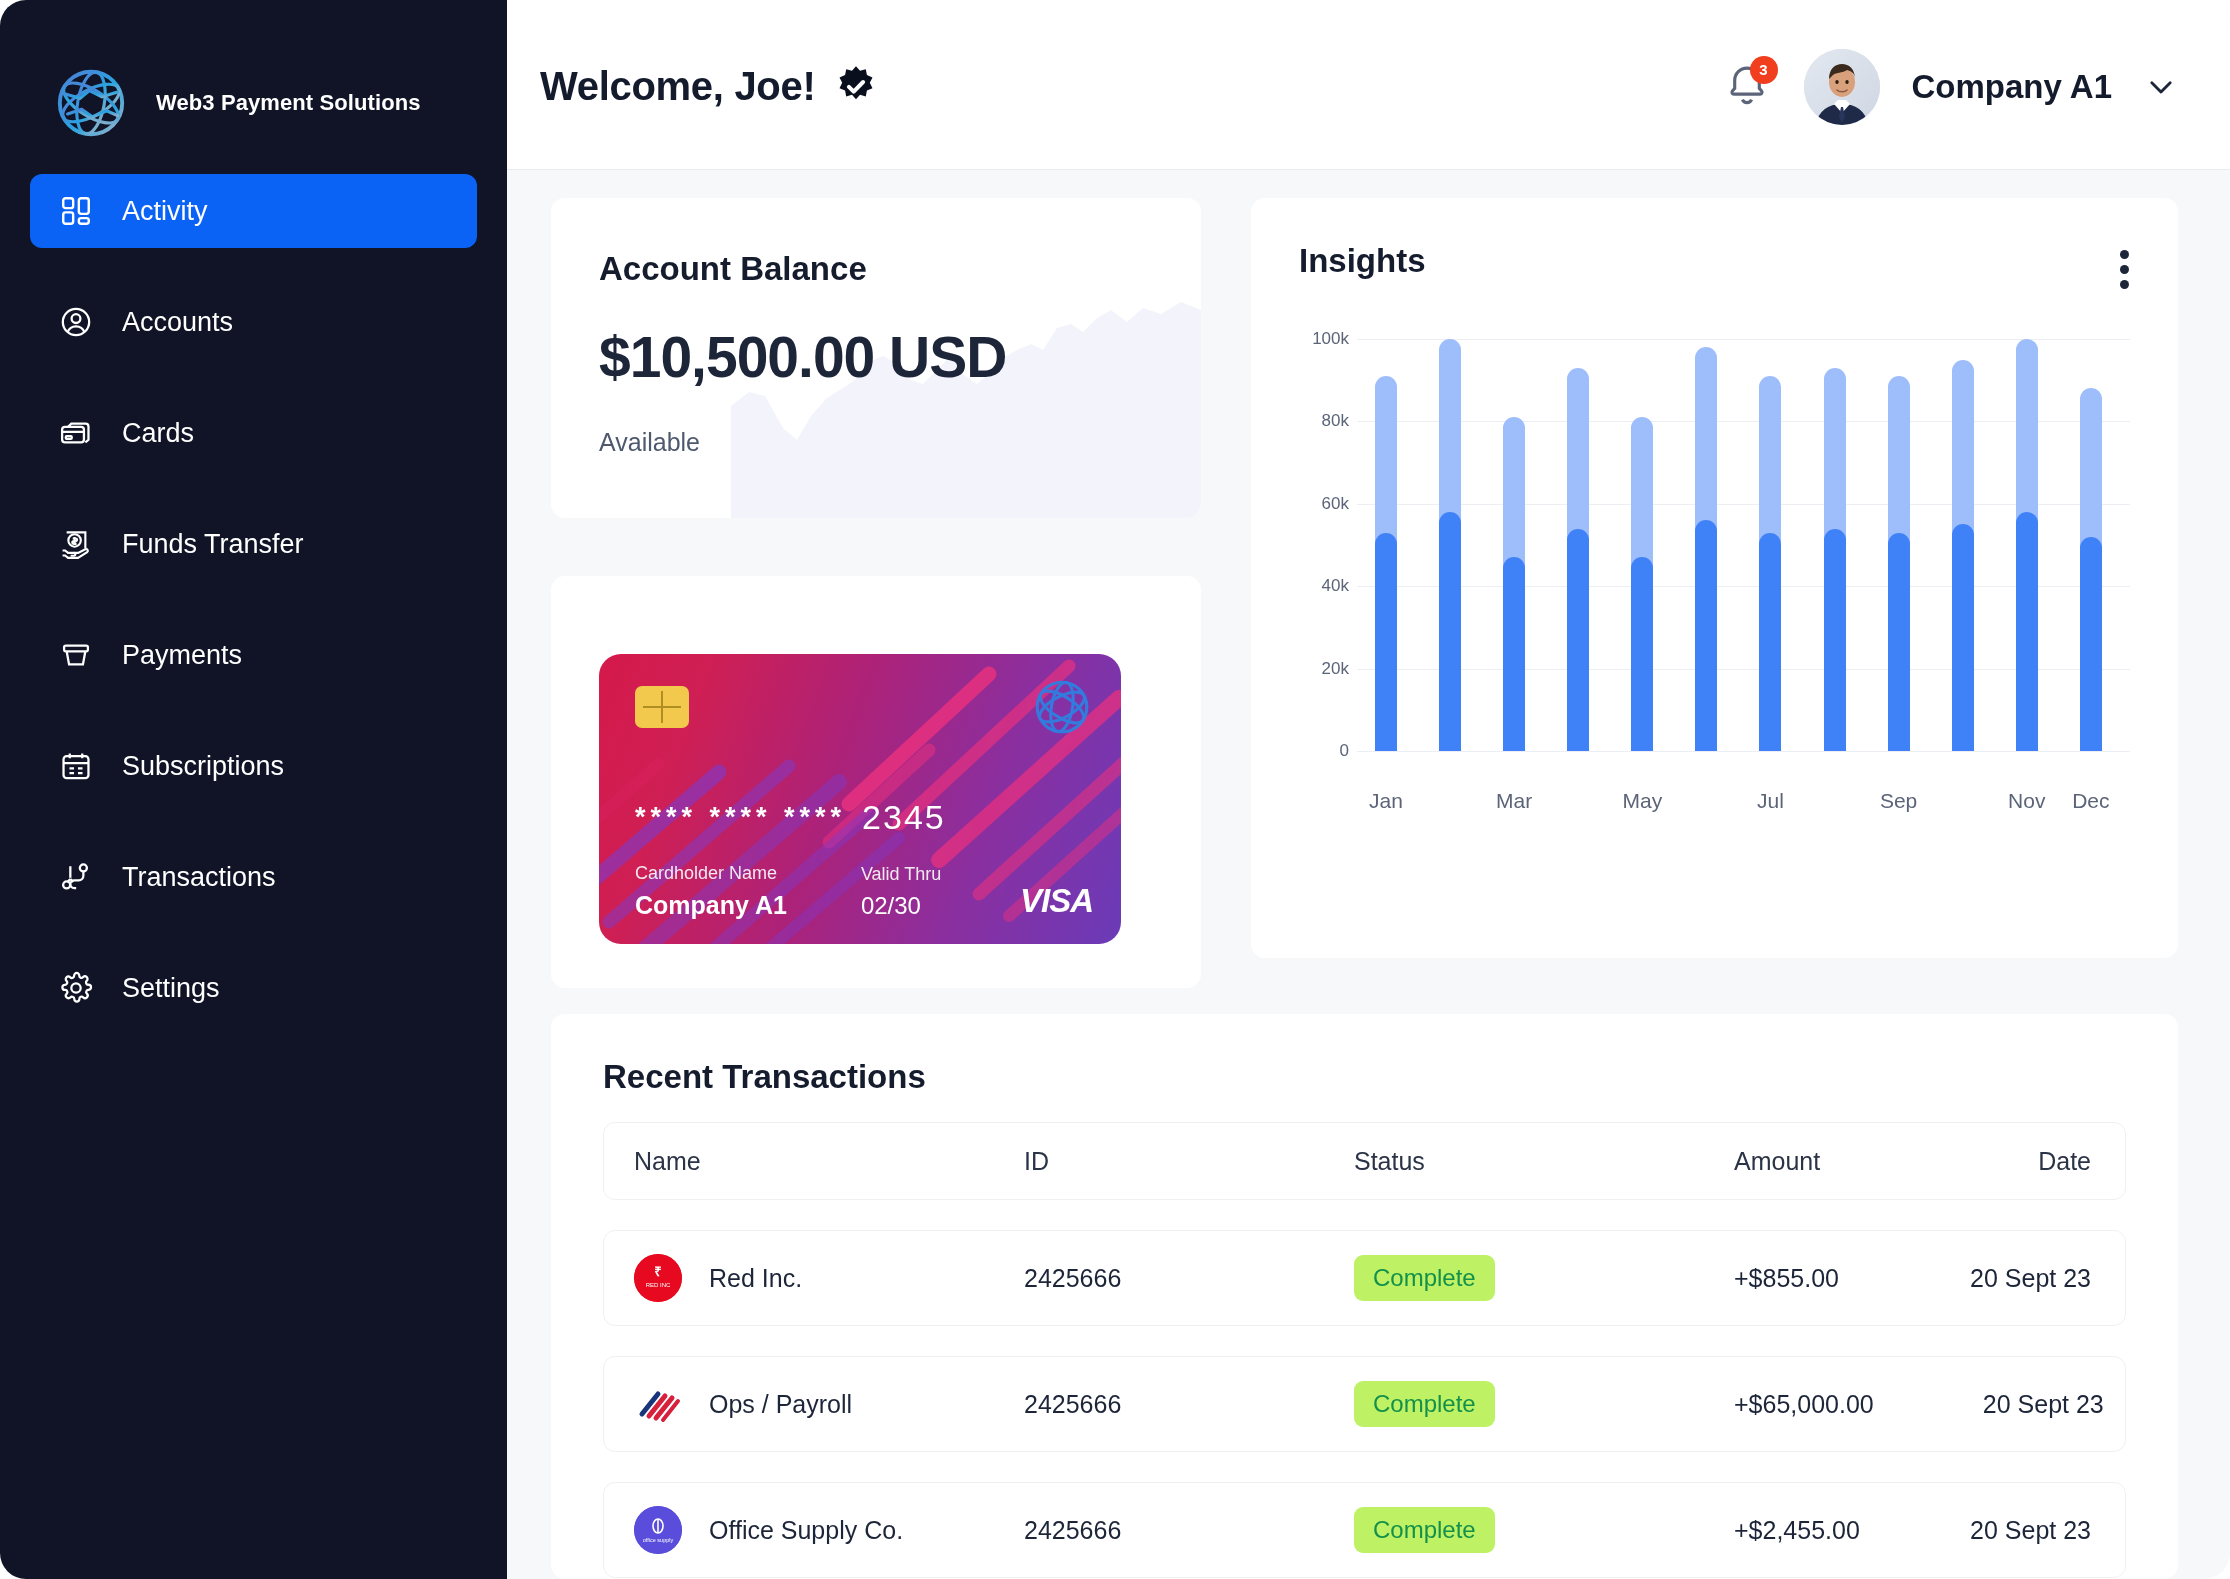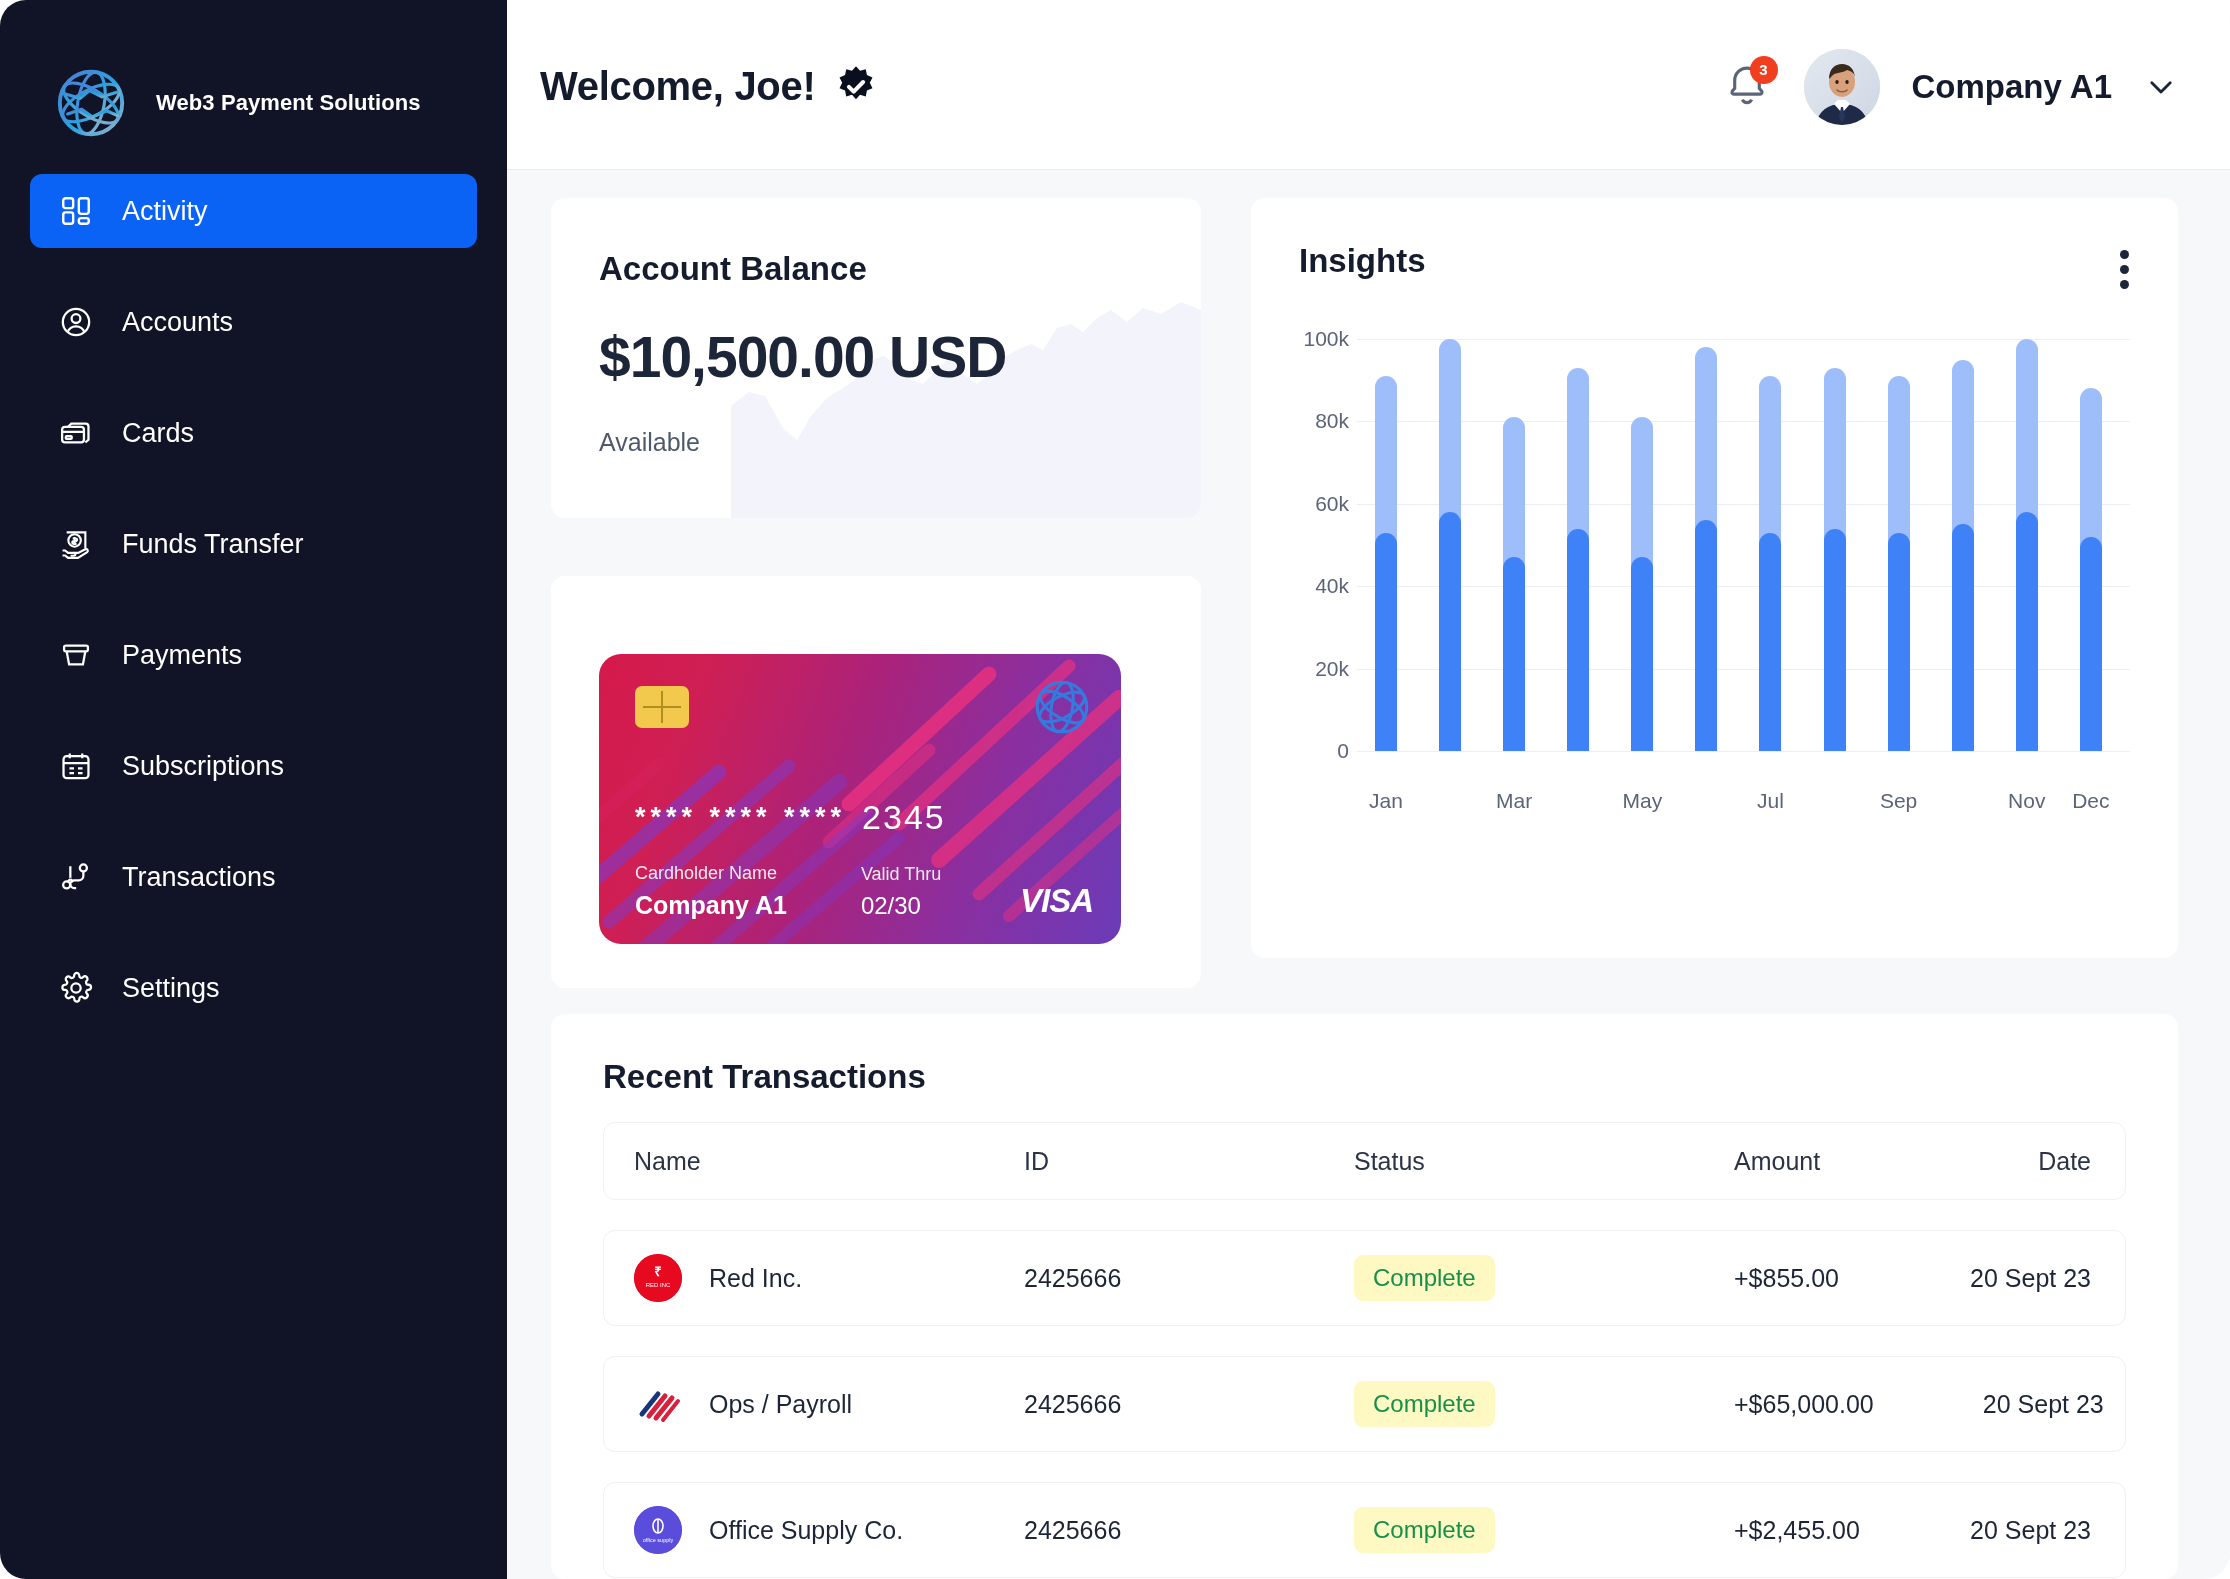--- a/index.html
+++ b/index.html
@@ -279,21 +279,21 @@
     position: absolute;
     left: 66px; right: 0;
     height: 1px;
     background: #eceef3;
   }
   .y-tick {
     position: absolute;
     left: 0;
     width: 58px;
     text-align: right;
-    font-size: 21px;
+    font-size: 17px;
     color: #5b6478;
     transform: translateY(-50%);
   }
   .bars {
     position: absolute;
     left: 66px; right: 0; top: 0; bottom: 0;
     display: flex;
     justify-content: space-between;
     align-items: flex-end;
     padding: 0 28px 0 18px;
@@ -367,21 +367,21 @@
     overflow: hidden;
   }
   .logo-red { background: #e7091f; }
   .logo-purple { background: #5b4ddb; }
   .logo-flag { background: transparent; }
 
   .badge-complete {
     display: inline-flex;
     align-items: center;
     justify-content: center;
-    background: #fef9c3;
+    background: #bef264;
     color: #14904a;
     font-size: 24px;
     border-radius: 9px;
     padding: 9px 19px;
   }
 </style>
 </head>
 <body>
 
 <div class="app">

